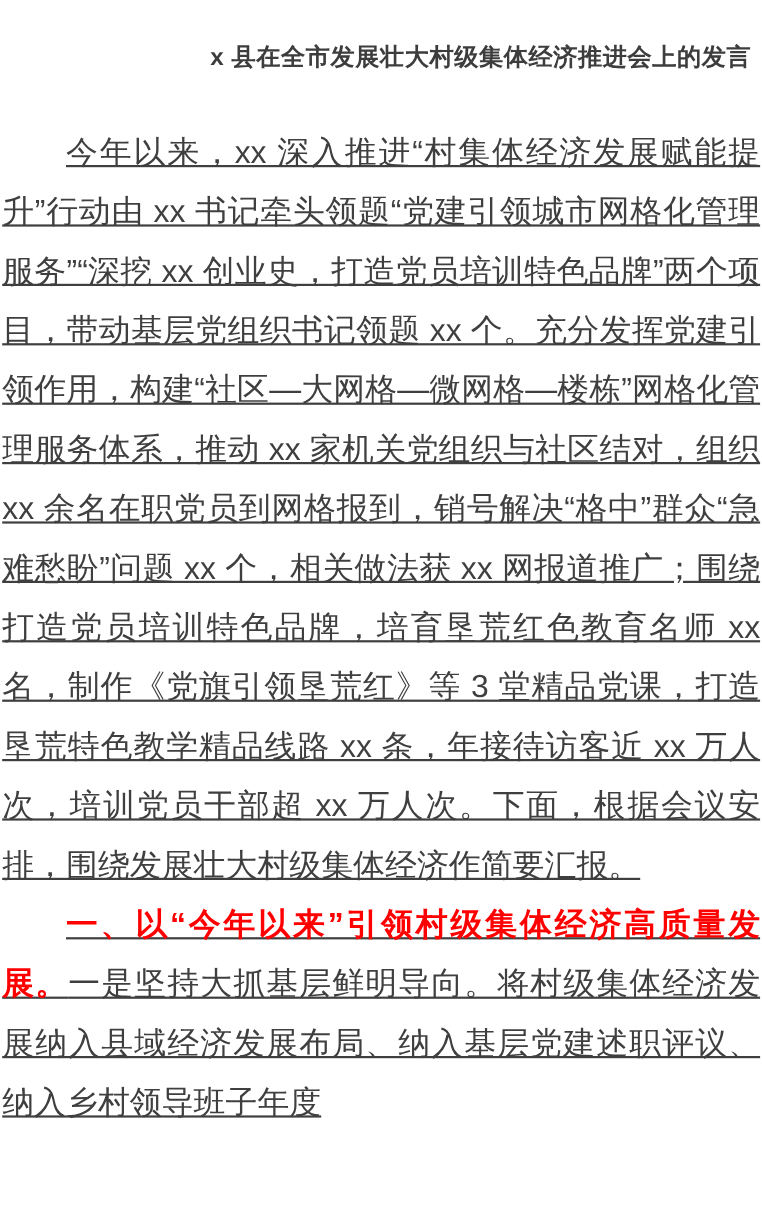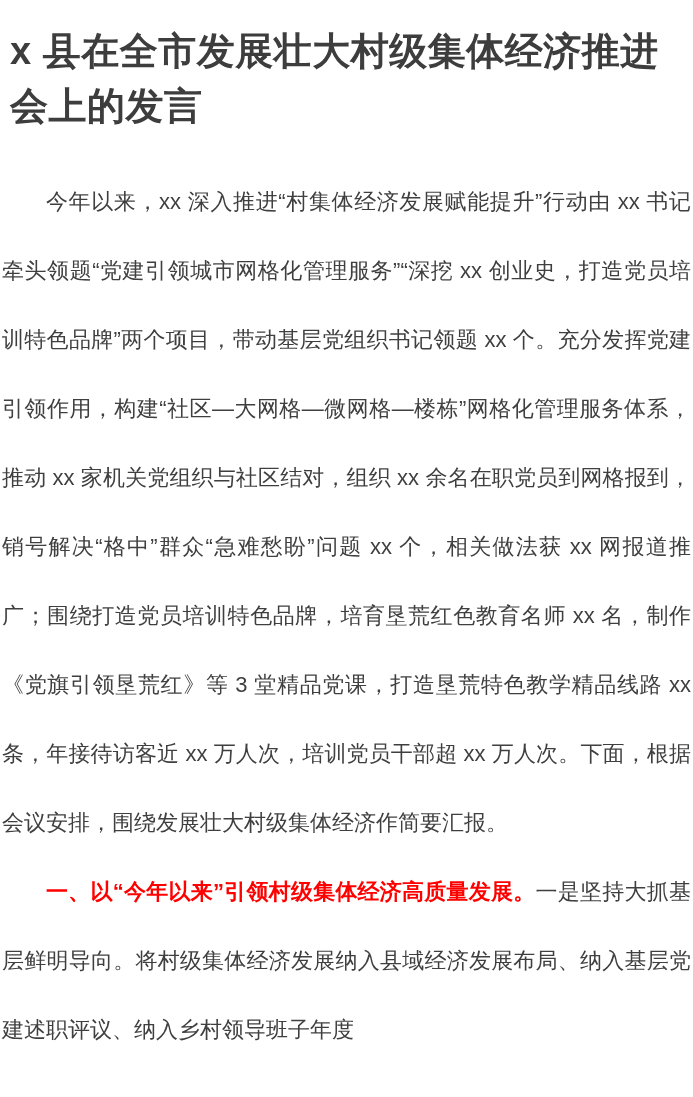--- a/index.html
+++ b/index.html
@@ -15,38 +15,39 @@
   }
   .page {
     width: 693px;
     height: 1097px;
     background: #ffffff;
     box-sizing: border-box;
     padding: 24px 2px 0 2px;
   }
   .doc-title {
     margin: 0 8px;
-    font-size: 38px;
+    font-size: 22px;
     font-weight: 700;
     color: #3d3d3d;
-    text-align: left;
+    text-align: right;
     line-height: 55px;
     letter-spacing: 0.5px;
   }
   .content {
     margin-top: 33px;
   }
   .para {
     margin: 0;
-    font-size: 22px;
+    font-size: 29px;
     color: #3f3f3f;
-    line-height: 69px;
+    line-height: 54px;
     text-align: justify;
     text-indent: 2em;
     word-break: break-all;
+    text-decoration: underline;
   }
   .section-heading-red {
     color: #ff0000;
     font-weight: 700;
   }
 </style>
 </head>
 <body>
 
 <div class="page">

